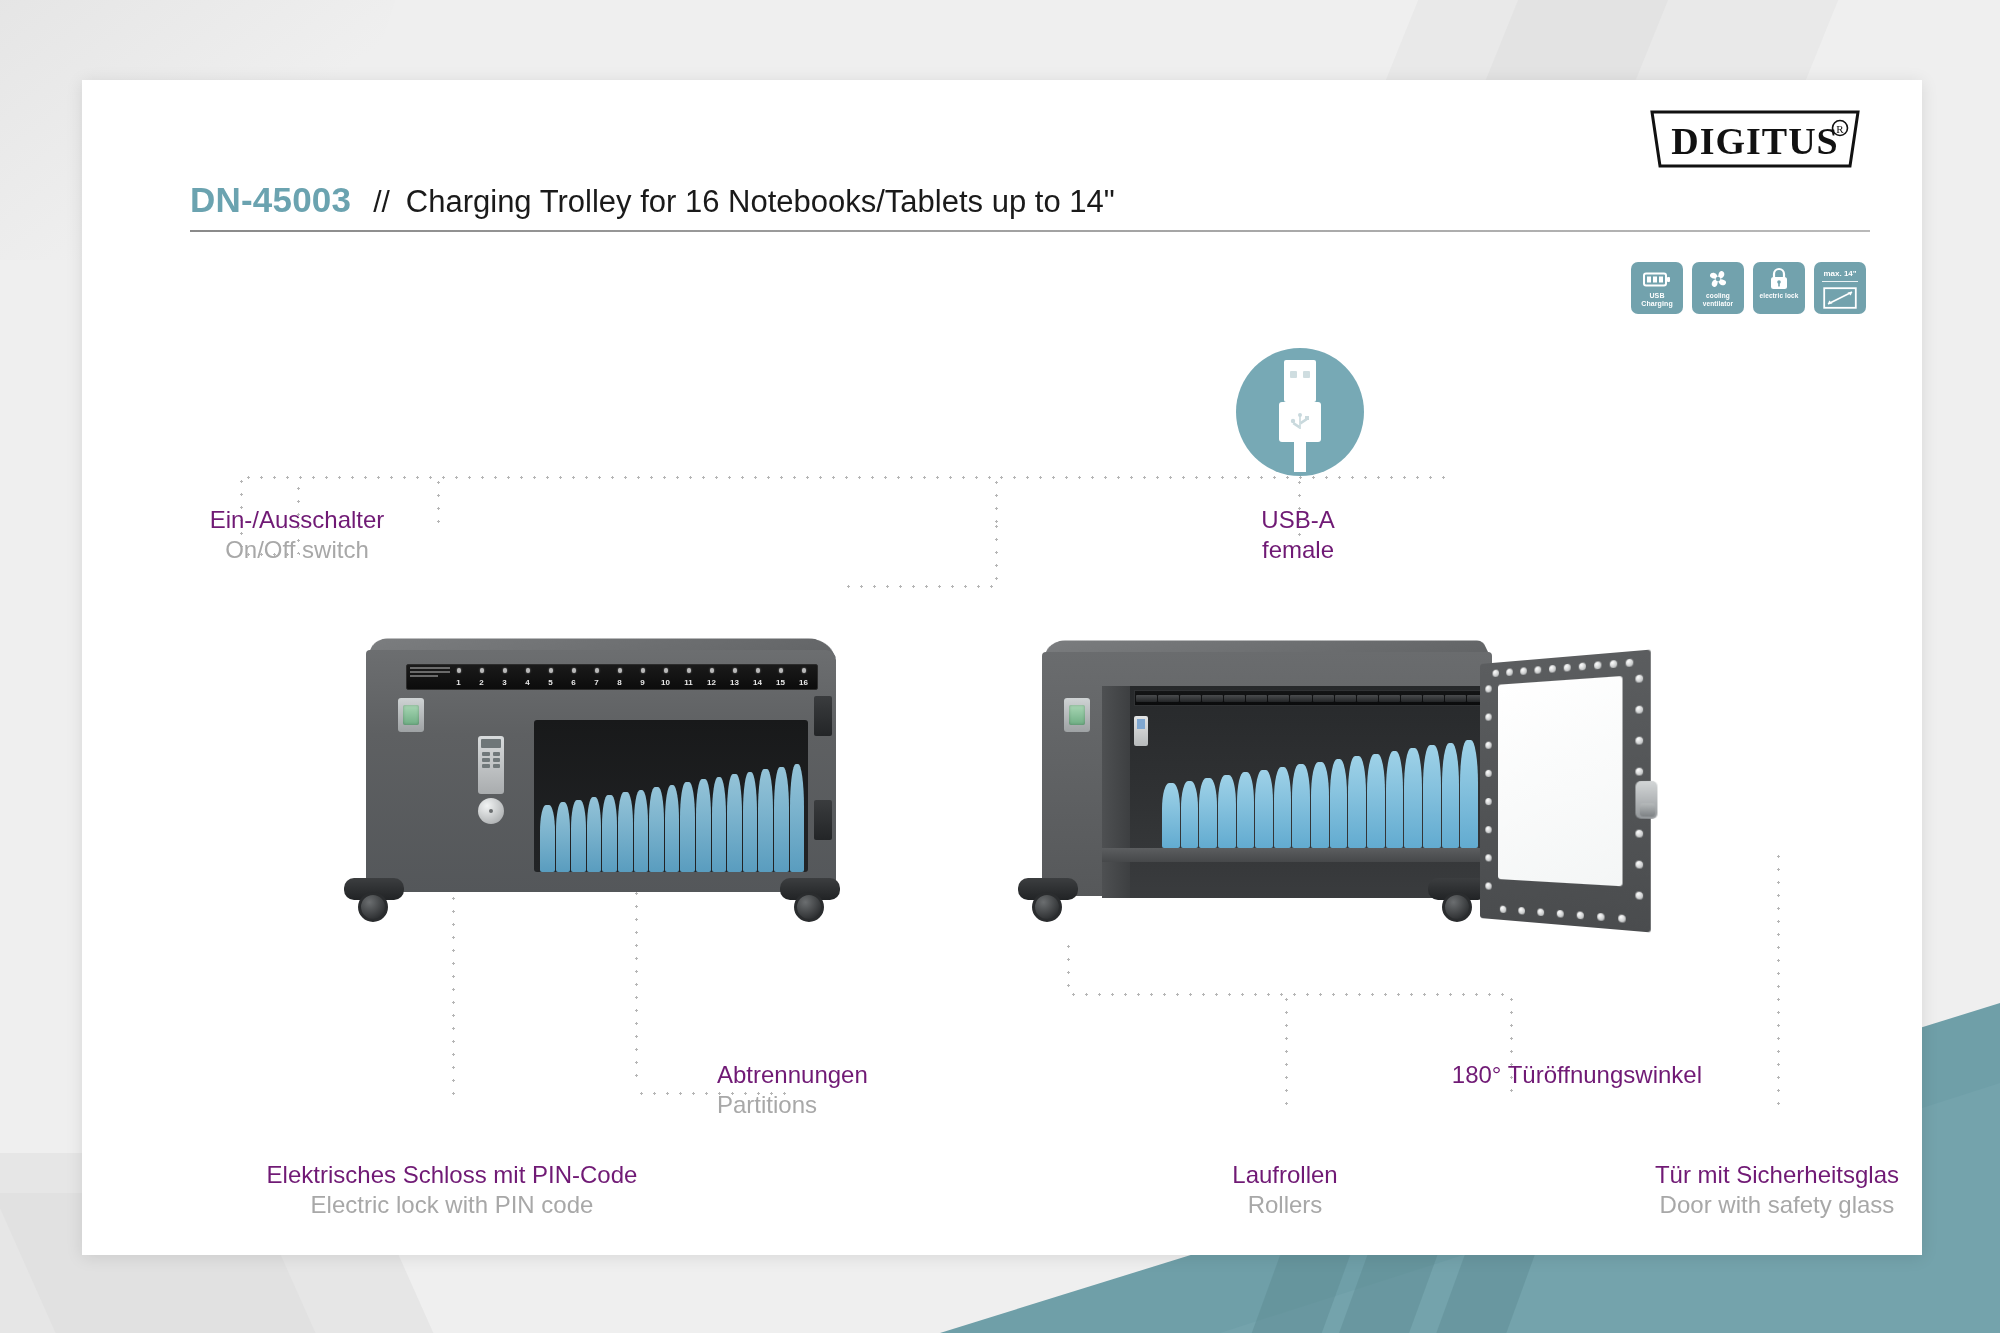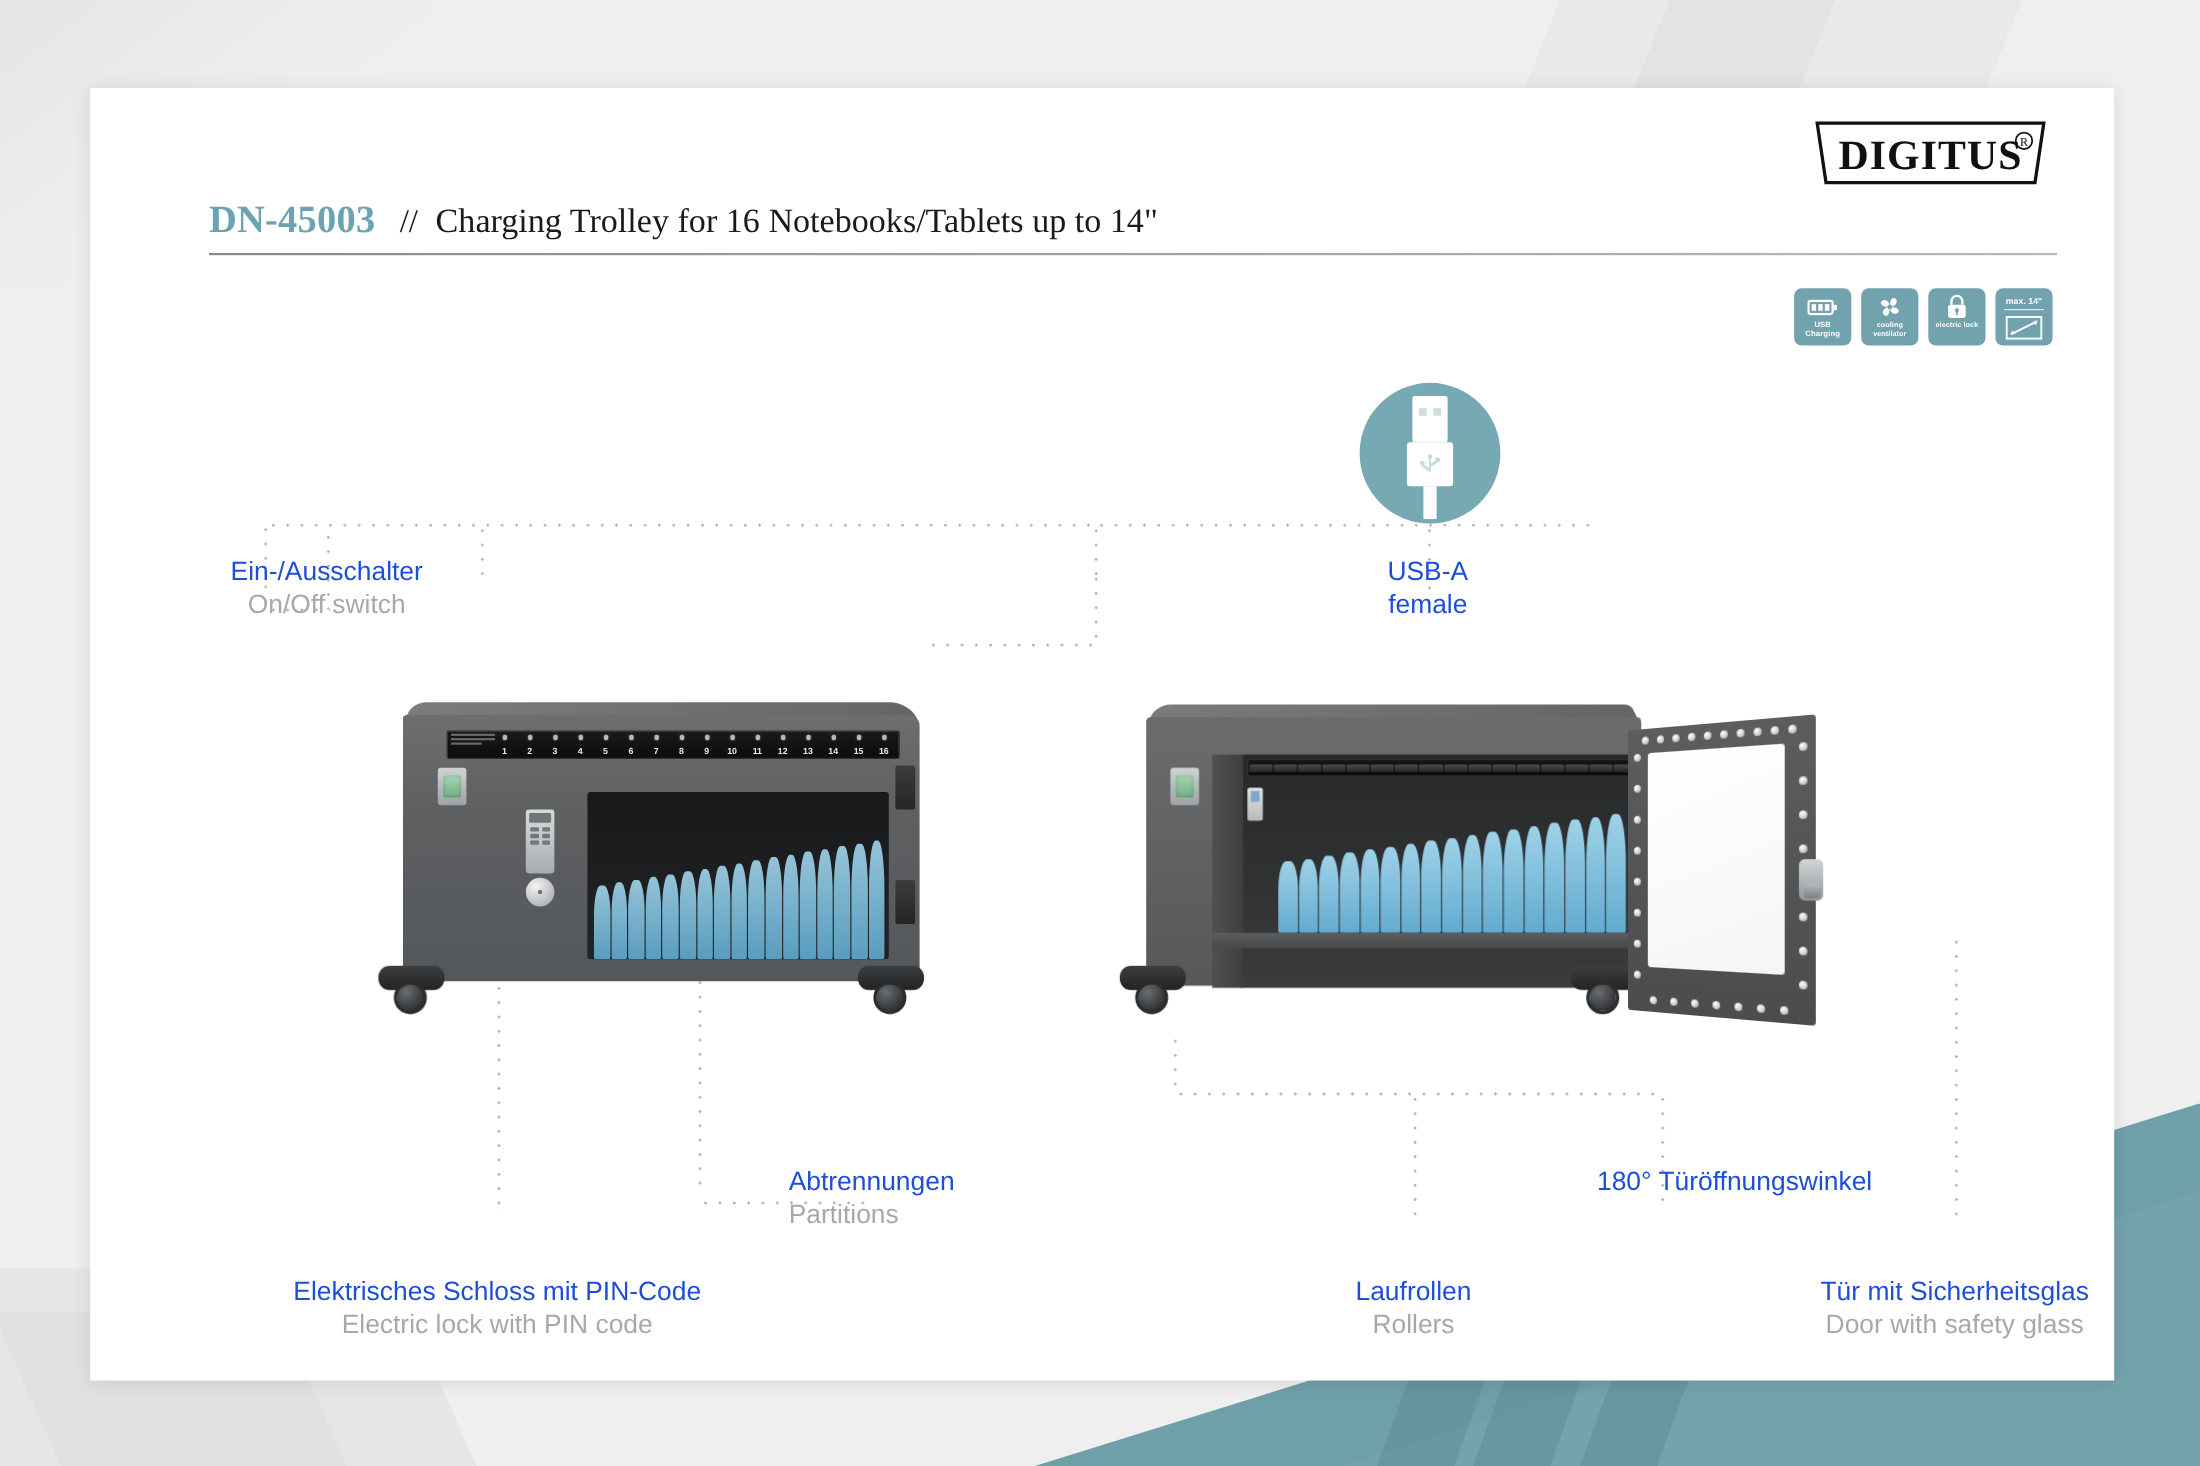--- a/index.html
+++ b/index.html
@@ -35,21 +35,21 @@
     position:absolute; left:82px; top:80px; width:1840px; height:1175px;
     background:#fff; z-index:2;
     box-shadow:0 2px 16px rgba(0,0,0,.10);
   }
 
   
   #logo { position:absolute; right:56px; top:28px; width:222px; height:62px; }
   #logo svg { display:block; }
 
   #title-row { position:absolute; left:108px; top:100px; right:56px; }
-  .title-line { display:flex; align-items:baseline; gap:0;font-family:Liberation Serif, serif; }
+  .title-line { display:flex; align-items:baseline; gap:0; }
   #sku { color:#6ba3b0; font-size:35px; font-weight:bold; letter-spacing:.2px; }
   #slashes { color:#1a1a1a; font-size:30px; font-weight:400; margin:0 16px 0 22px; }
   #title-text { color:#1a1a1a; font-size:31px; font-weight:400; }
   #title-rule { margin-top:10px; height:2px; background:#9b9b9b; width:1680px;
       background:linear-gradient(to right,#8a8a8a,#b9b9b9); }
 
   
   #feature-icons { position:absolute; right:56px; top:182px; display:flex; gap:9px; }
   .feat {
     width:52px; height:52px; border-radius:7px; background:#72a2ad;
@@ -69,21 +69,21 @@
   #sec-rule { height:2px; background:#3a3a3a; width:186px; margin:3px 0 4px; }
   #sec-en { font-size:29px; font-weight:bold; color:#9a9a9a; letter-spacing:-.2px; }
 
   
   #usb-badge { position:absolute; left:1154px; top:268px; width:128px; height:128px;
       border-radius:50%; background:#77a9b5; }
   #usb-badge svg { position:absolute; left:50%; top:6px; transform:translateX(-50%); }
 
   
   .callout { position:absolute; }
-  .callout .de { font-size:24px; color:#1d4ed8; white-space:nowrap; line-height:30px; }
+  .callout .de { font-size:24px; color:#701a75; white-space:nowrap; line-height:30px; }
   .callout .en { font-size:24px; color:#a8a8a8; white-space:nowrap; line-height:30px; }
   .callout.ctr { text-align:center; }
   .callout.rt  { text-align:right; }
   .callout.lf  { text-align:left; }
 
   
   .lead-v { position:absolute; width:3px;
       background-image:radial-gradient(circle, #b5b5b5 1.2px, transparent 1.4px);
       background-size:3px 13px; background-repeat:repeat-y; }
   .lead-h { position:absolute; height:3px;

